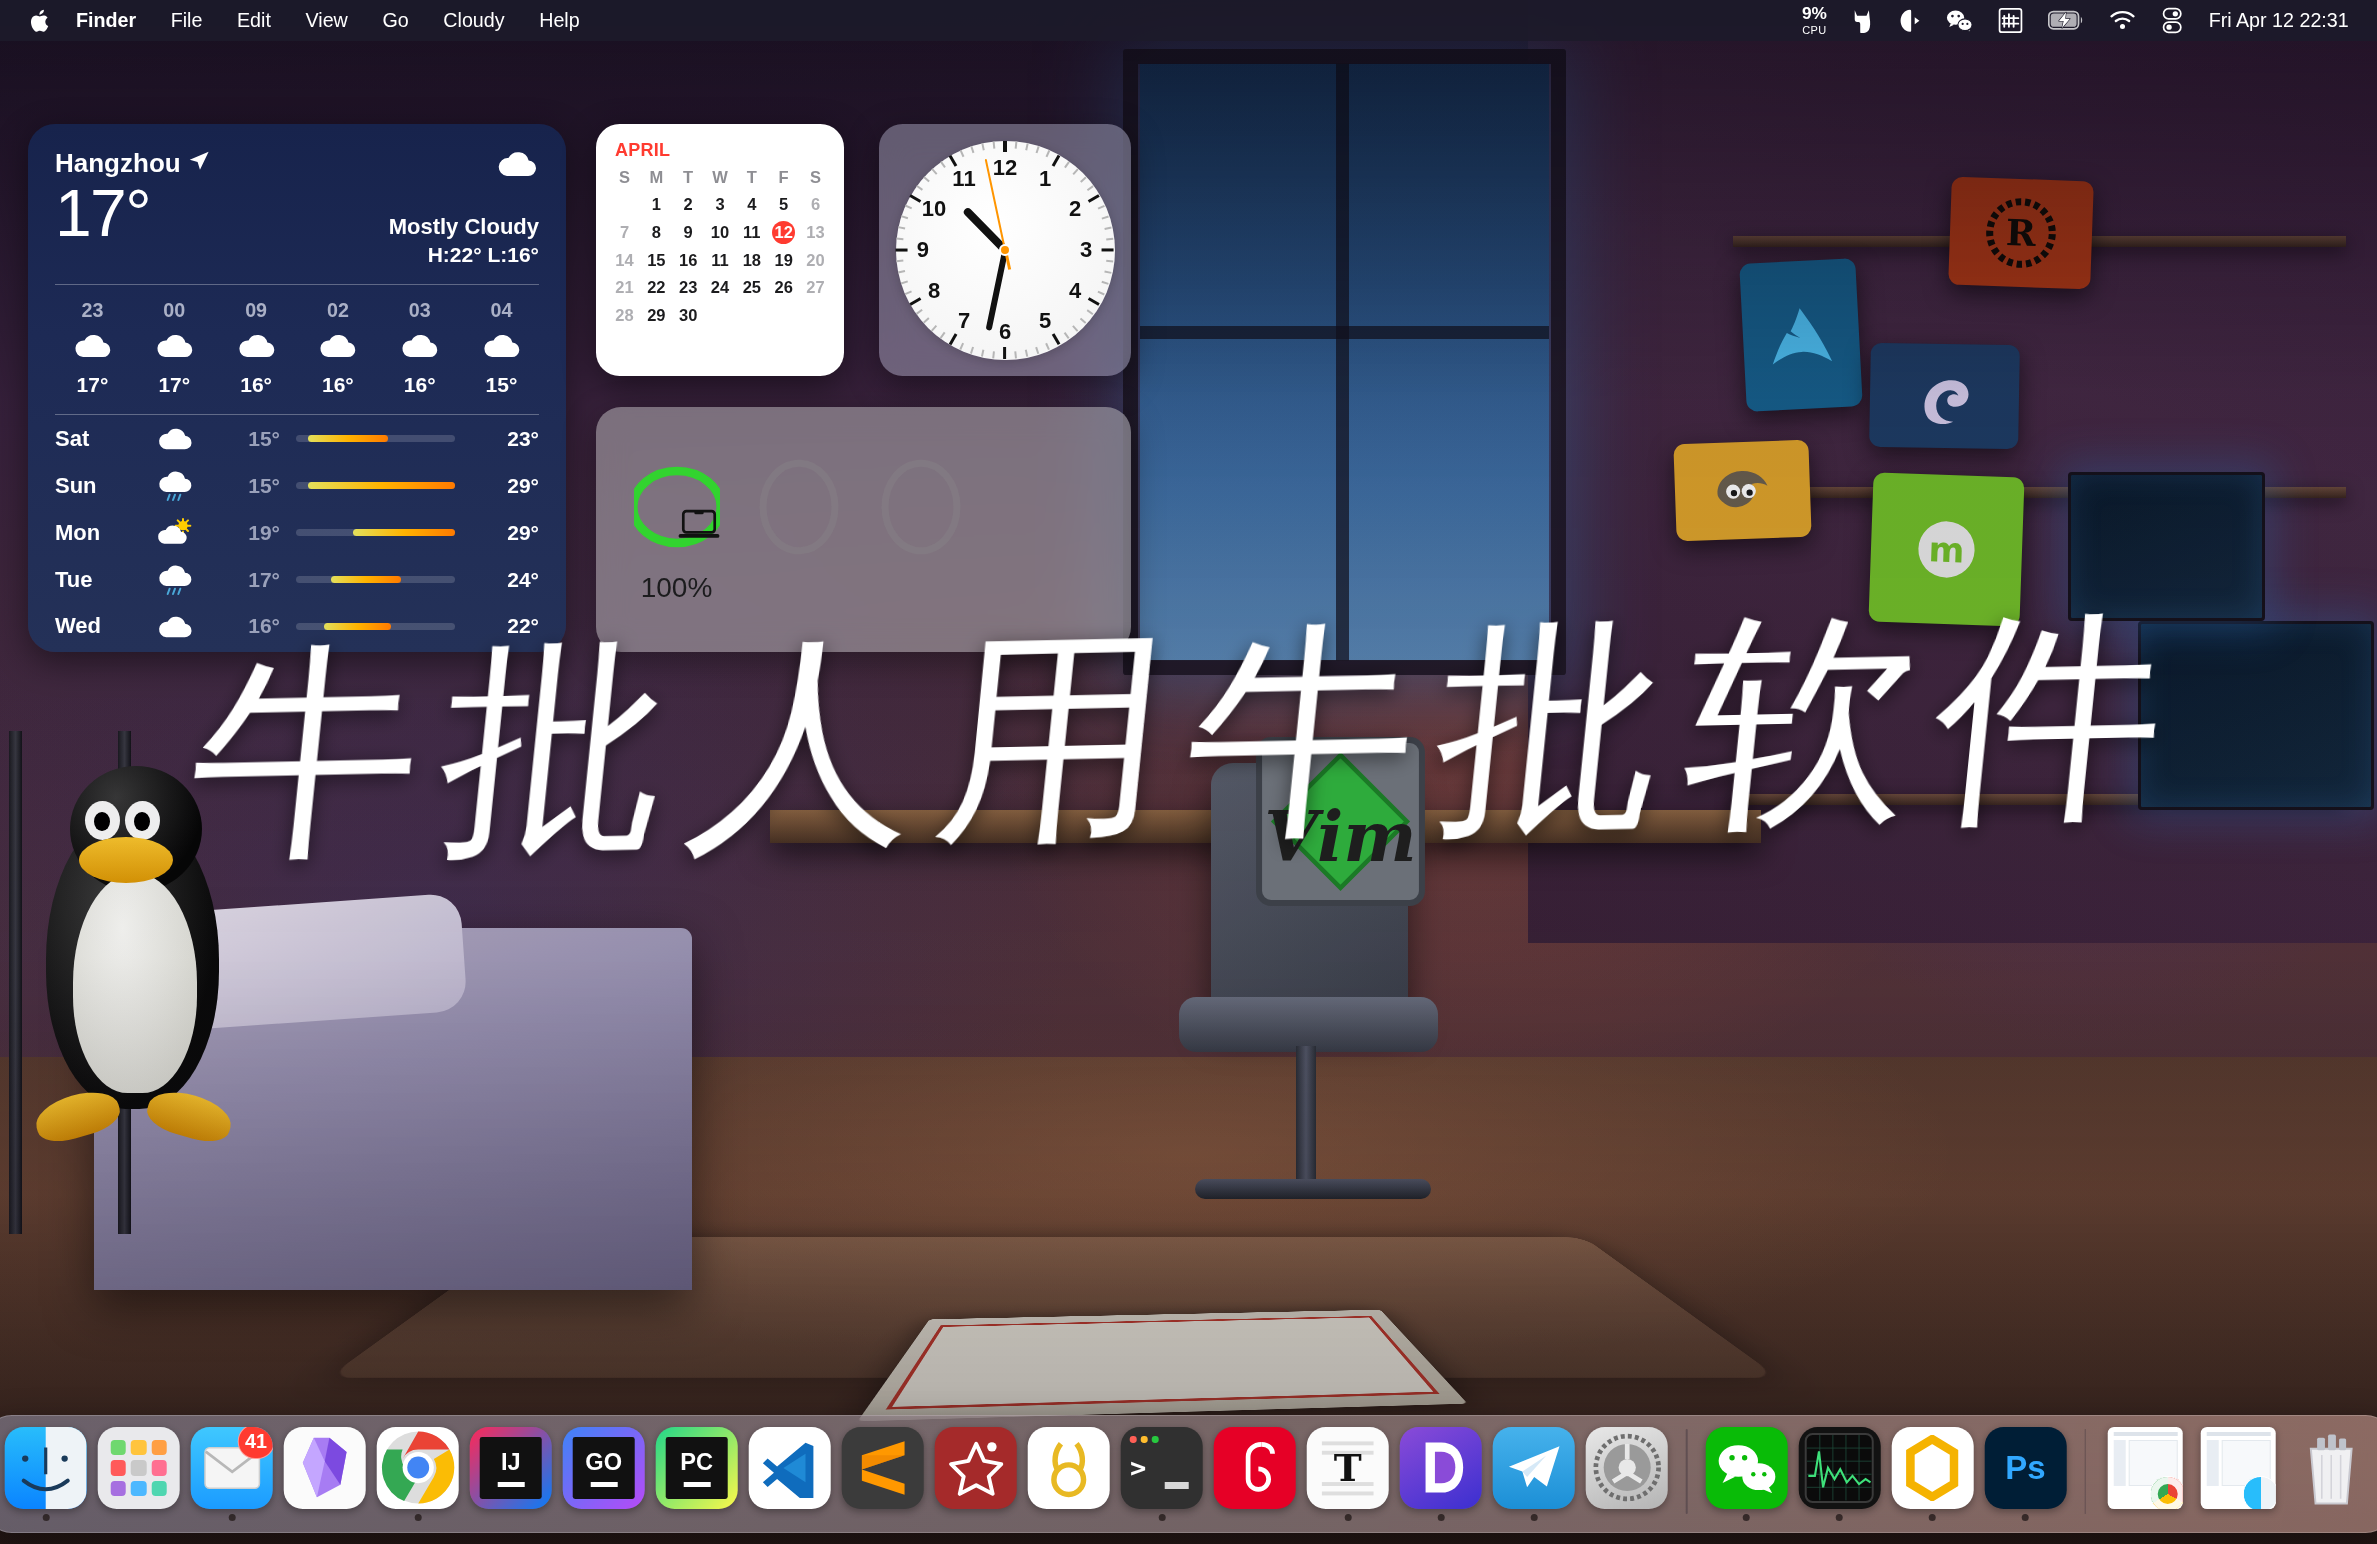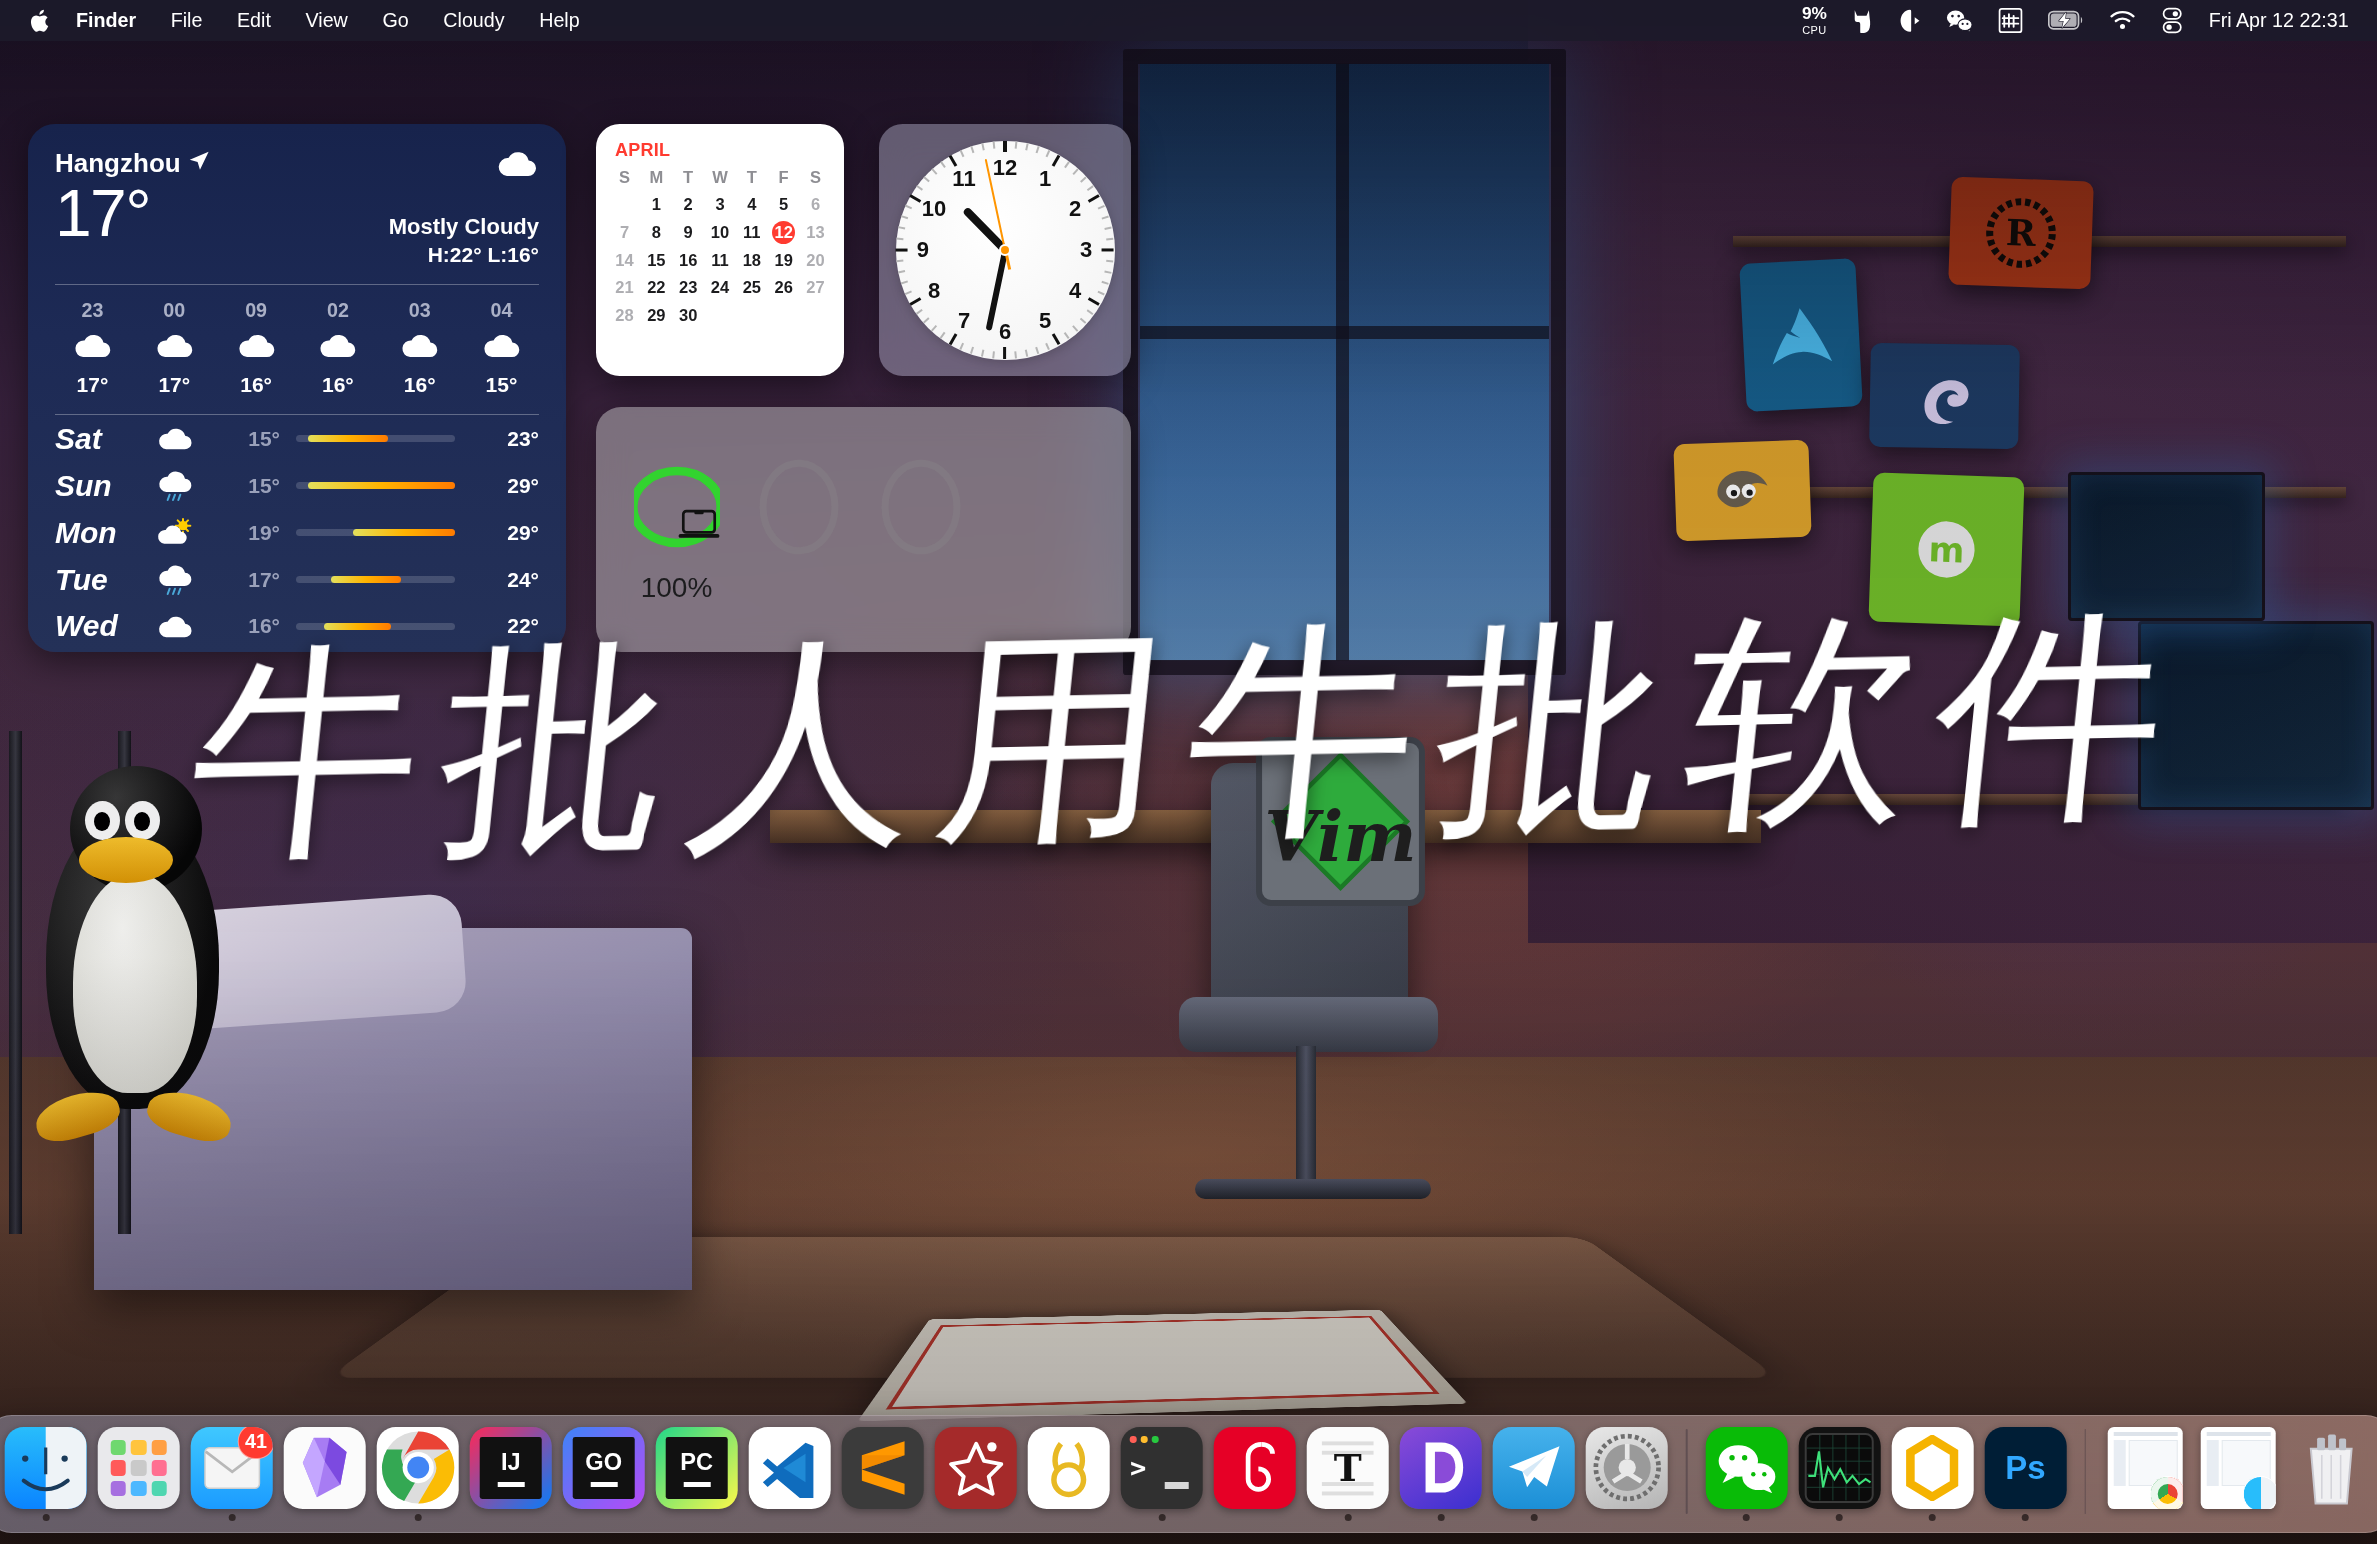--- a/index.html
+++ b/index.html
@@ -203,21 +203,21 @@
   .wx-cond { font-size:22px; font-weight:600; margin-top:35px; }
   .wx-hl { font-size:21px; font-weight:600; margin-top:3.1px; }
   .wx-rule { height:0.8px; background:rgba(255,255,255,.30); margin:17.3px 0 14px; }
   .wx-hours { display:flex; justify-content:space-between; }
   .wx-h { display:flex; flex-direction:column; align-items:center; gap:9.4px; width:75px; }
   .wx-h-time { font-size:19.7px; font-weight:700; color:#aab0c6; }
   .wx-h-temp { font-size:21px; font-weight:700; }
   .wx-rule2 { height:0.8px; background:rgba(255,255,255,.30); margin:17.3px 0 4.7px; }
   .wx-days { display:flex; flex-direction:column; gap:7.9px; }
   .wx-d { display:flex; align-items:center; height:39px; }
-  .wx-d-name { width:86px; font-size:30px; font-weight:700;font-style:italic; }
+  .wx-d-name { width:86px; font-size:22px; font-weight:700; }
   .wx-d-icon { width:68px; display:flex; justify-content:center; }
   .wx-d-lo { width:71px; font-size:21px; font-weight:700; color:#9aa1ba; text-align:right; }
   .wx-d-bar { flex:1; height:7px; margin:0 15.7px; background:rgba(255,255,255,.16); border-radius:3.9px; position:relative; }
   .wx-d-fill { position:absolute; height:7px; border-radius:3.9px; }
   .wx-d-hi { width:68px; font-size:21px; font-weight:700; text-align:right; }
 
   
   #w-cal {
     left:596px; top:124px; width:248px; height:252px;
     background:#fff; color:#000; padding:14px 12.6px 7.9px;

